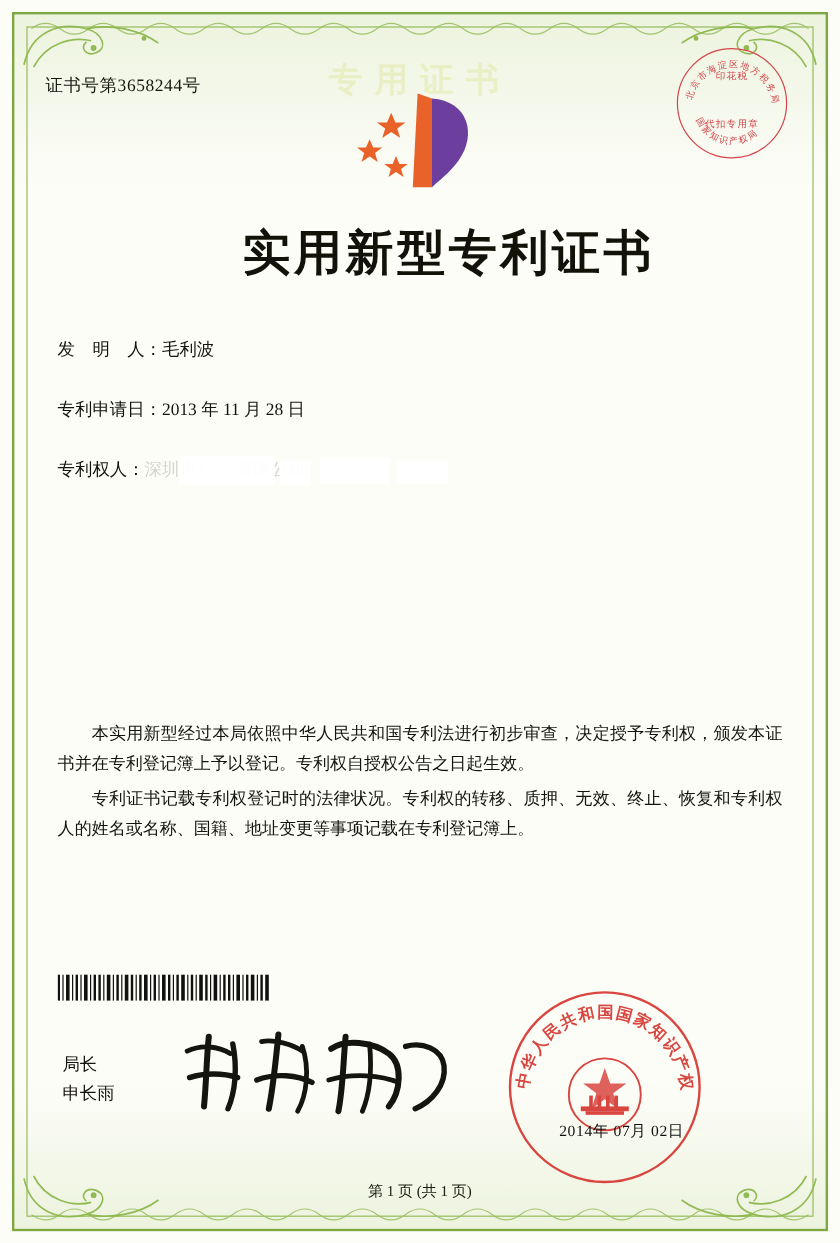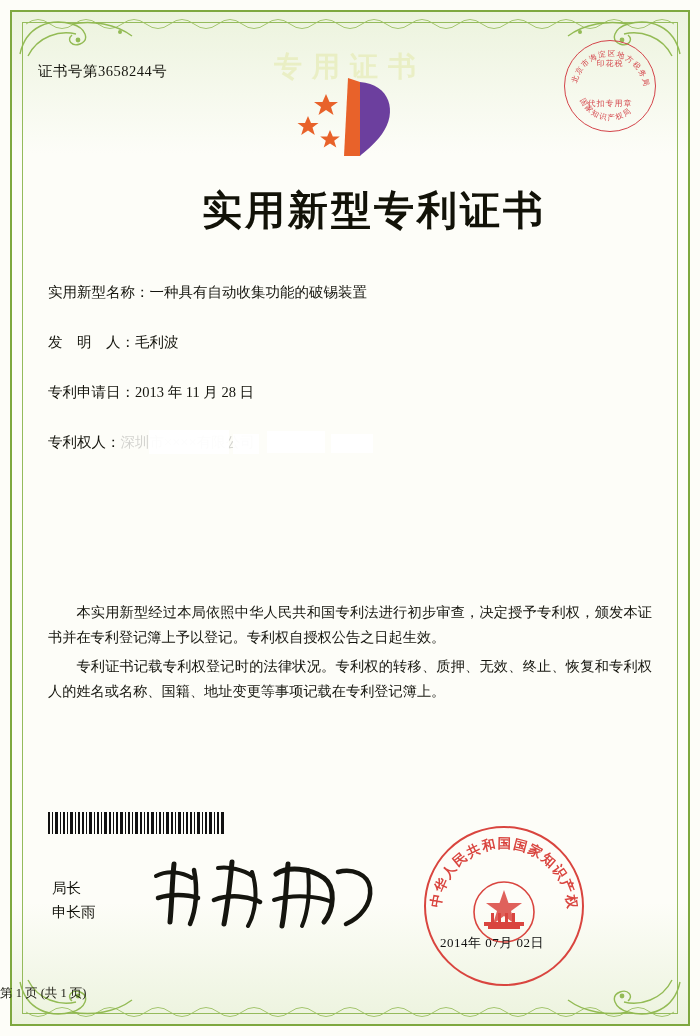--- a/index.html
+++ b/index.html
@@ -216,30 +216,31 @@
     position: absolute;
     inset: 0;
     border: 2.4px solid #d9453f;
     border-radius: 50%;
   }
   .seal-date {
     position: absolute;
     left: 440px;
     top: 934px;
     width: 130px;
-    text-align: left;
+    text-align: right;
     font-size: 13px;
     color: #111;
     letter-spacing: .5px;
   }
 
   .footer {
     position: absolute;
     left: 0; right: 0;
     bottom: 34px;
+    text-align: center;
     font-size: 12.5px;
     color: #1b1b12;
     font-family: Liberation Serif, serif;
   }
 </style>
 </head>
 <body>
 
 <div class="page">
 
@@ -321,23 +322,20 @@
       </text>
     </svg>
     <div class="stxt l1">印花税</div>
     <div class="stxt l2">代扣专用章</div>
   </div>
 
   <div class="main-title">实用新型专利证书</div>
 
   <div class="fields">
 
-    <div class="field-row">
-      <span class="field-label">实用新型名称：</span><span class="field-value">一种具有自动收集功能的破锡装置</span>
-    </div>
 
     <div class="field-row">
       <span class="field-label">发　明　人：</span><span class="field-value">毛利波</span>
     </div>
 
 
     <div class="field-row">
       <span class="field-label">专利申请日：</span><span class="field-value">2013 年 11 月 28 日</span>
     </div>
 

